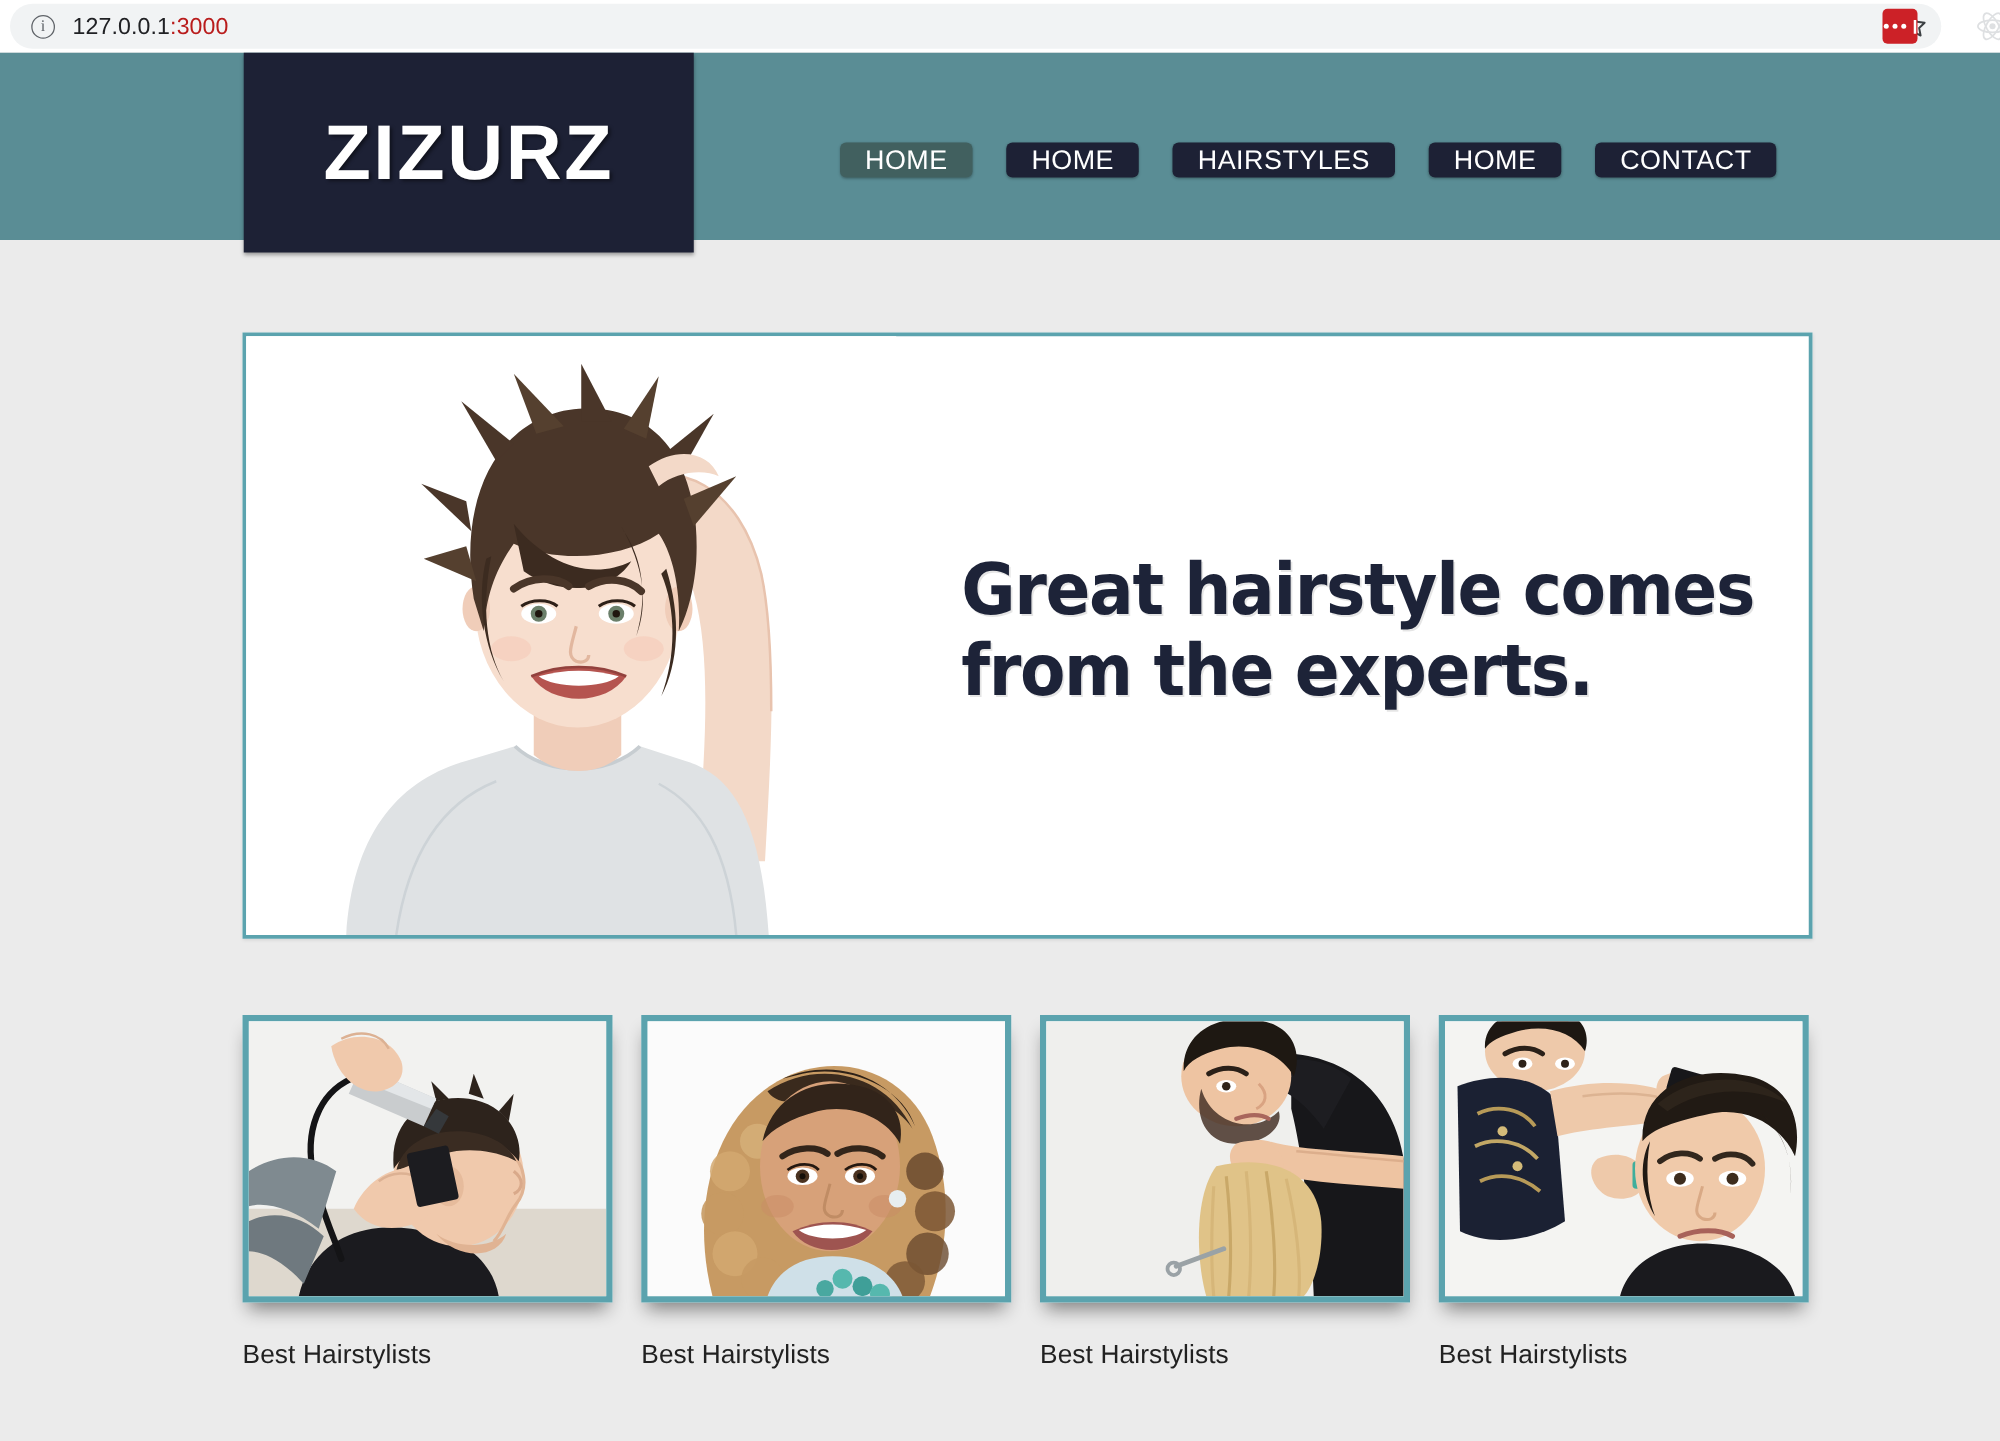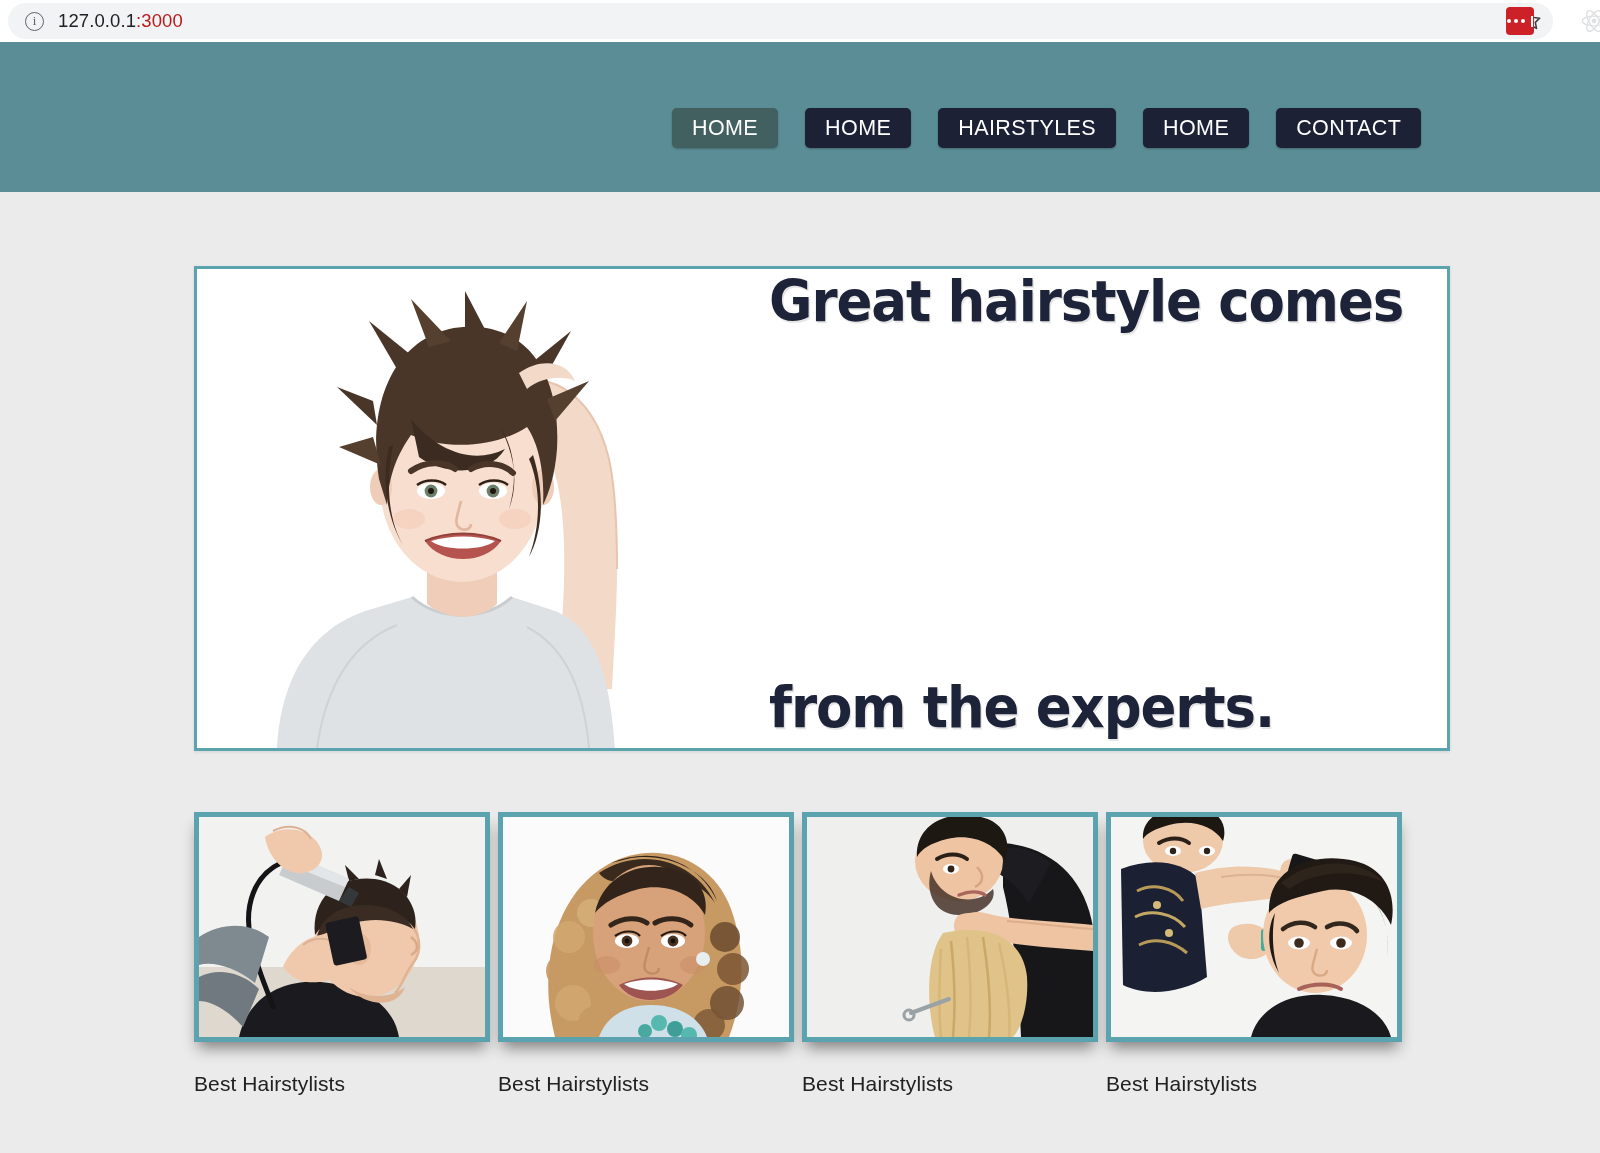--- a/index.html
+++ b/index.html
@@ -67,21 +67,21 @@
   #logo-text{
     color:#ffffff; font-size:62px; font-weight:bold; letter-spacing:2px;
     text-shadow:2px 2px 3px rgba(0,0,0,.45);
     font-family:"Liberation Sans", sans-serif;
   }
   #main-nav{
     position:absolute; left:672px; top:60px; height:40px;
     display:flex; align-items:center; gap:27px;
   }
   .nav-item{
-    height:40px; padding:0 20px; border-radius:5px;
+    height:28px; padding:0 20px; border-radius:5px;
     background:#1d2135; color:#ffffff;
     font-size:21.5px; letter-spacing:.4px;
     display:flex; align-items:center; justify-content:center;
     cursor:pointer; white-space:nowrap;
     box-shadow:0 1px 2px rgba(0,0,0,.25);
     margin-top:12px;
   }
   .nav-item.active{ background:#41605f; }
 
   
@@ -89,36 +89,36 @@
     position:absolute; left:194px; top:224px; width:1256px; height:485px;
     background:#ffffff; border:3px solid #5ba3ae;
     display:flex; align-items:stretch;
     box-shadow:0 1px 3px rgba(0,0,0,.10);
   }
   #hero-photo{
     position:relative; width:520px; flex:none; overflow:hidden;
     background:#ffffff;
   }
   #hero-text{
-    flex:1; display:flex; flex-direction:column; justify-content:space-between;
+    flex:1; display:flex; flex-direction:column; justify-content:center;
     padding-left:52px; padding-right:40px; padding-bottom:8px;
   }
   #hero-text .line{
     font-size:57px; font-weight:bold; color:#1d2338;
     letter-spacing:-1.2px; line-height:1.14;
     font-family:"DejaVu Sans", sans-serif;
     text-shadow:1.5px 1.5px 0 rgba(0,0,0,.10);
     transform:scaleX(.93); transform-origin:left center;
     white-space:nowrap;
   }
 
   
   #card-row{
     position:absolute; left:194px; top:770px; width:1256px; height:300px;
-    display:flex; gap:8px;
+    display:flex; gap:23px;
   }
   .card{ width:296px; flex:none; }
   .card-frame{
     width:296px; height:230px; border:5px solid #5ba3ae; background:#fff;
     overflow:hidden; position:relative;
     box-shadow:0 10px 14px -4px rgba(0,0,0,.45);
     cursor:pointer;
   }
   .card-label{
     margin-top:30px; font-size:21px; color:#212121; letter-spacing:.1px;
@@ -172,20 +172,23 @@
       <div class="nav-item">
           <span>HAIRSTYLES</span>
         </div>
       <div class="nav-item">
           <span>HOME</span>
         </div>
       <div class="nav-item">
           <span>CONTACT</span>
         </div>
     </nav>
+  </div>
+  <div id="logo-box">
+    <span id="logo-text">ZIZURZ</span>
   </div>
 
   <div id="hero-panel">
     <div id="hero-photo">
       <svg class="ph" viewBox="0 0 520 479" preserveAspectRatio="xMidYMax meet">
         <rect width="520" height="479" fill="#ffffff"></rect>
 
         <path d="M300 120 C 345 95, 395 120, 412 190 C 425 250, 420 330, 415 420 L 360 420 C 368 330, 372 255, 358 205 C 346 162, 322 150, 300 150 Z" fill="#f3d9c8"></path>
         <path d="M300 120 C 345 95, 395 120, 412 190 C 419 222, 420 262, 420 300" fill="none" stroke="#e8c3ae" stroke-width="2"></path>
 

